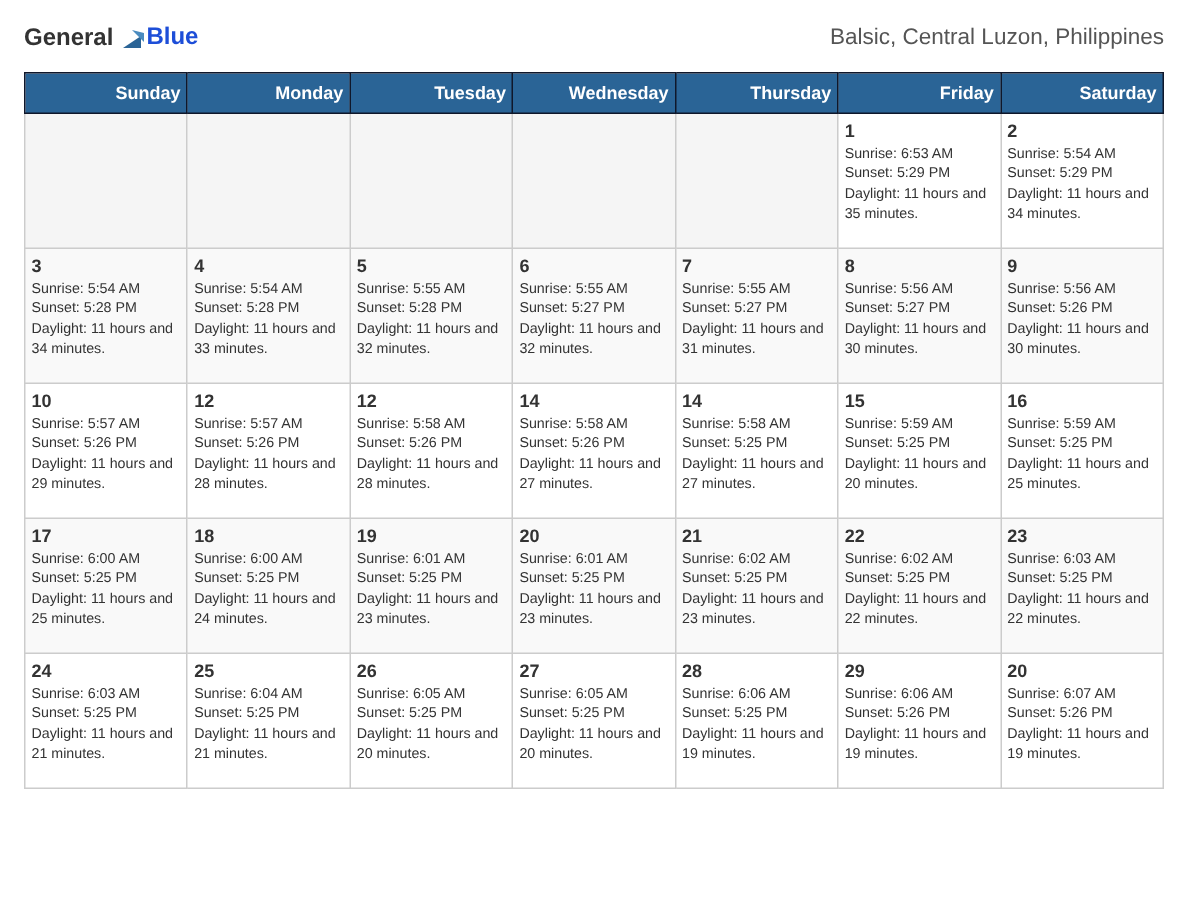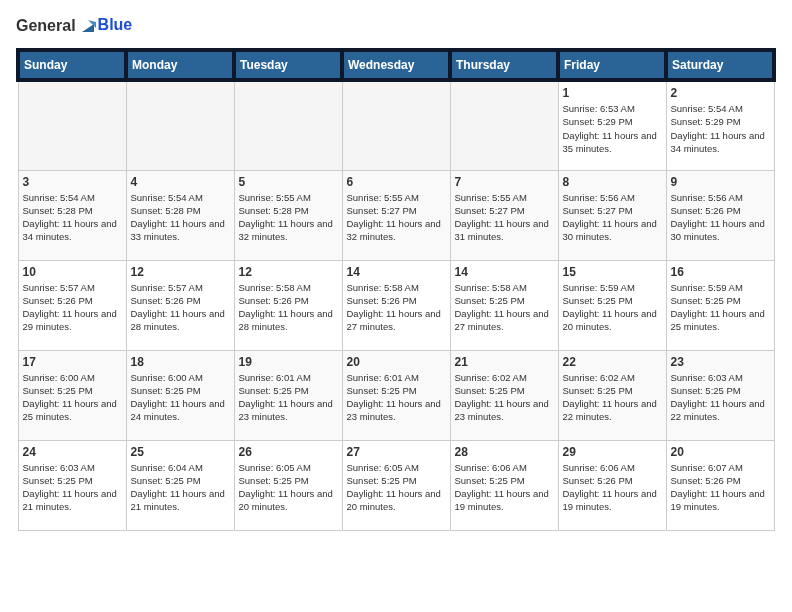--- a/index.html
+++ b/index.html
@@ -37,22 +37,22 @@
       width: 100%;
       border-collapse: collapse;
       table-layout: fixed;
     }
     th {
       background-color: #2a6496;
       color: #fff;
       font-size: 12px;
       font-weight: bold;
       padding: 6px 4px;
-      text-align: left;
-      border: 4px solid #0f172a;
+      text-align: right;
+      border: 1px solid #0f172a;
     }
     td {
       border: 1px solid #ccc;
       vertical-align: top;
       padding: 4px;
       min-height: 80px;
       background: #fff;
       font-size: 10px;
       color: #333;
       height: 90px;
@@ -88,20 +88,21 @@
       <span style="font-size:16px;font-weight:bold;color:#333">General</span>
       <svg width="20" height="20" viewBox="0 0 20 20">
         <polygon points="4,16 16,8 16,16" fill="#2a6496"></polygon>
         <polygon points="10,4 18,12 18,6" fill="#4a8bbf"></polygon>
       </svg>
     </div>
     <span style="font-size:16px;font-weight:bold;color:#1d4ed8">Blue</span>
   </div>
 </div>
   <div class="title-area">
+    <div class="location-title">Balsic, Central Luzon, Philippines</div>
   </div>
 </div>
 
 <table>
   <thead>
     <tr>
     <th>Sunday</th>
         <th>Monday</th>
         <th>Tuesday</th>
         <th>Wednesday</th>

